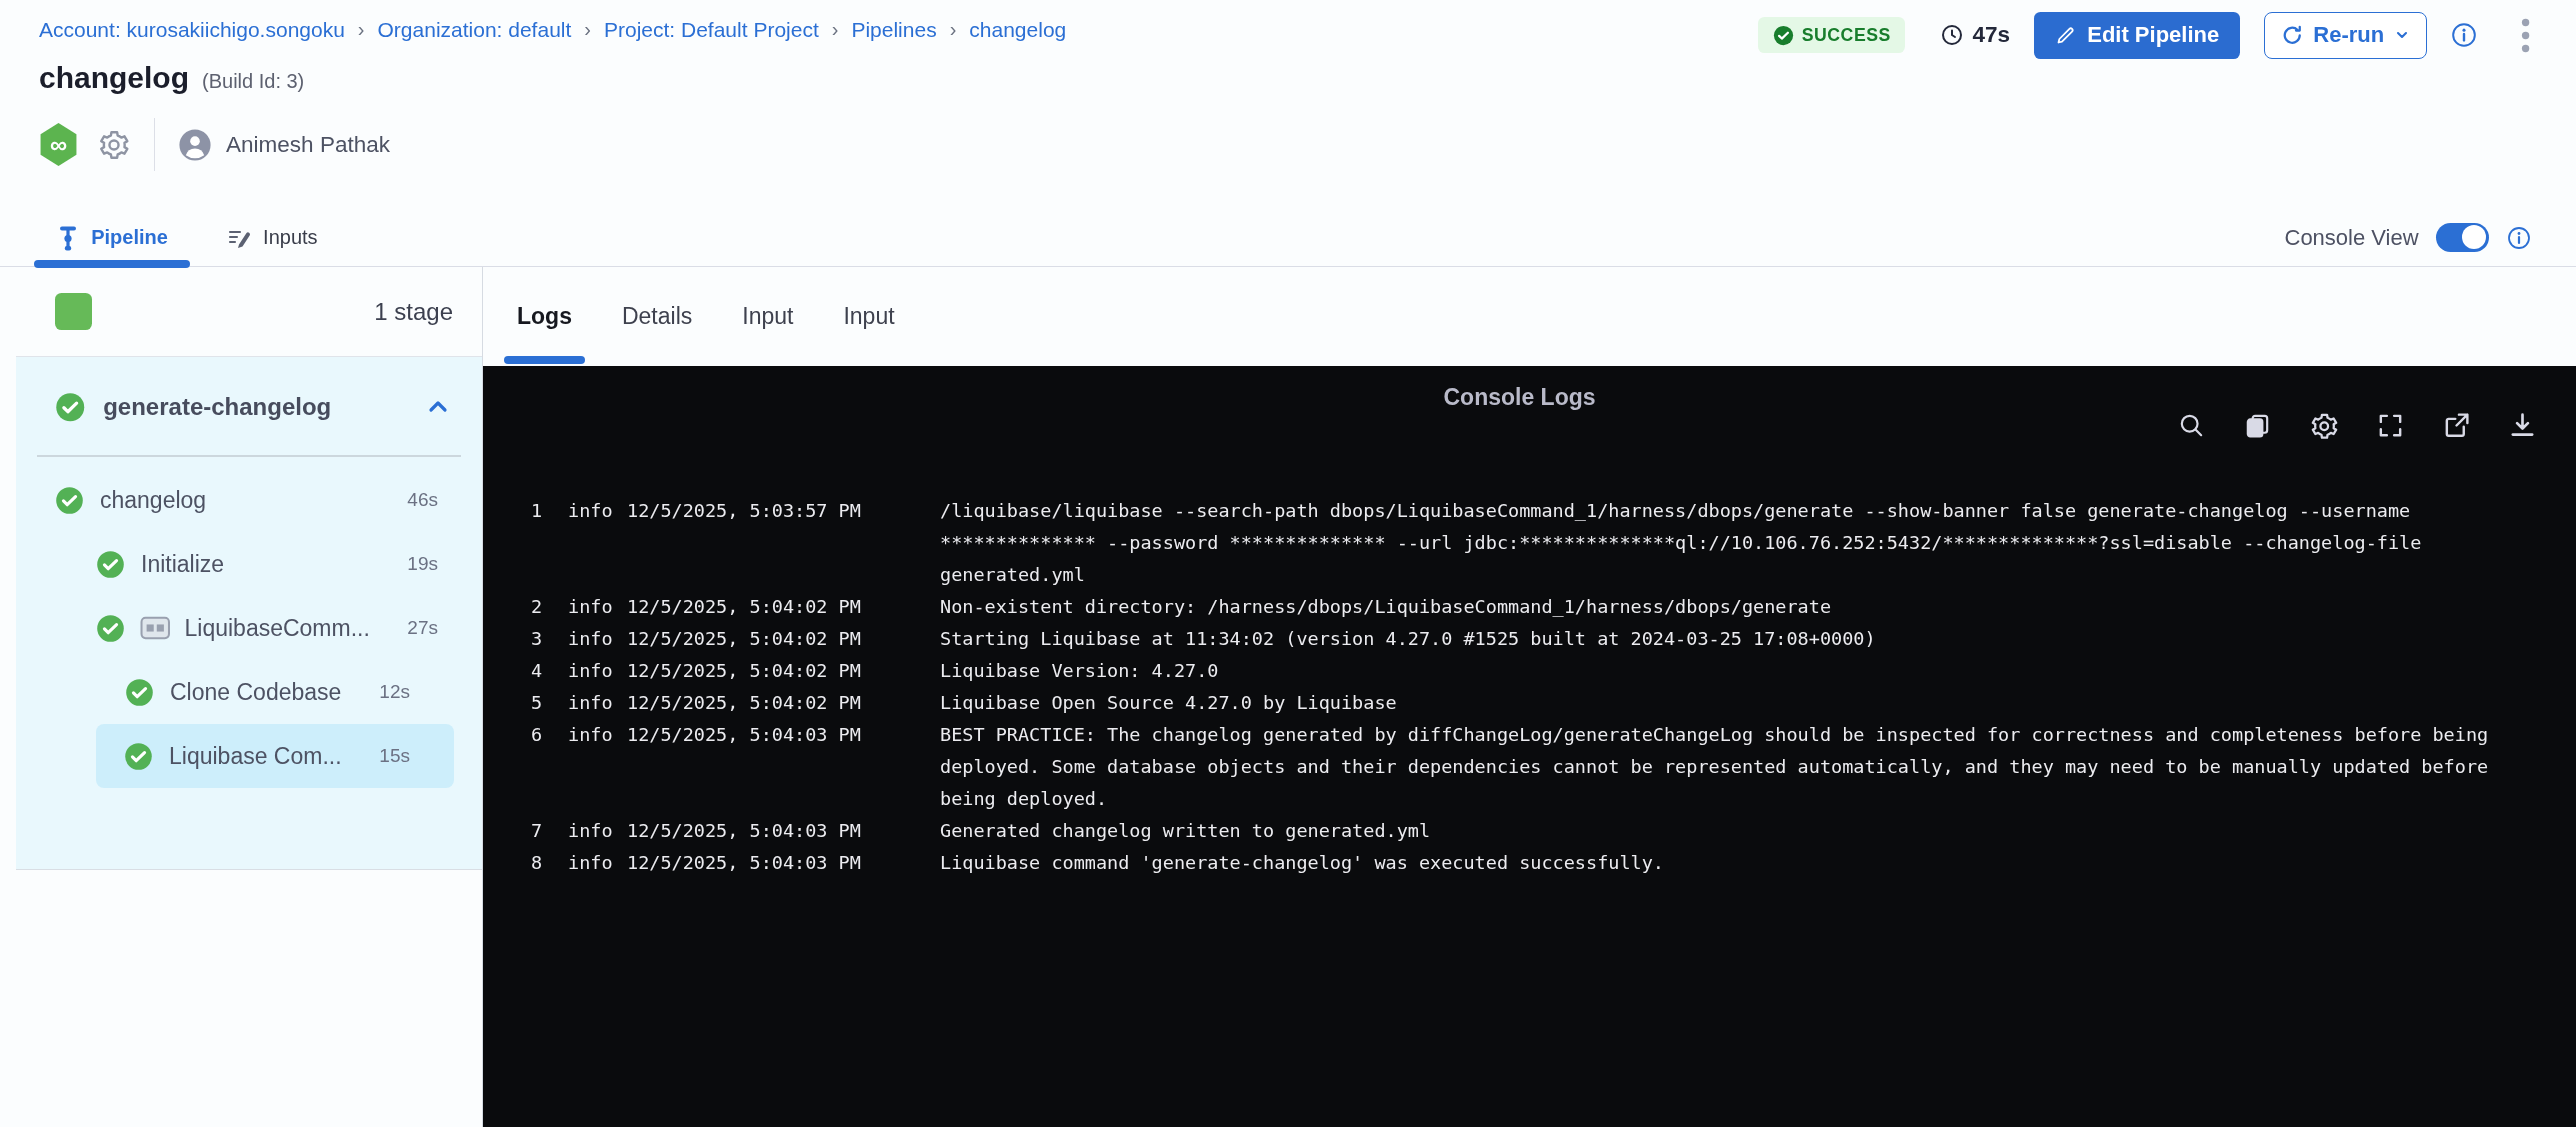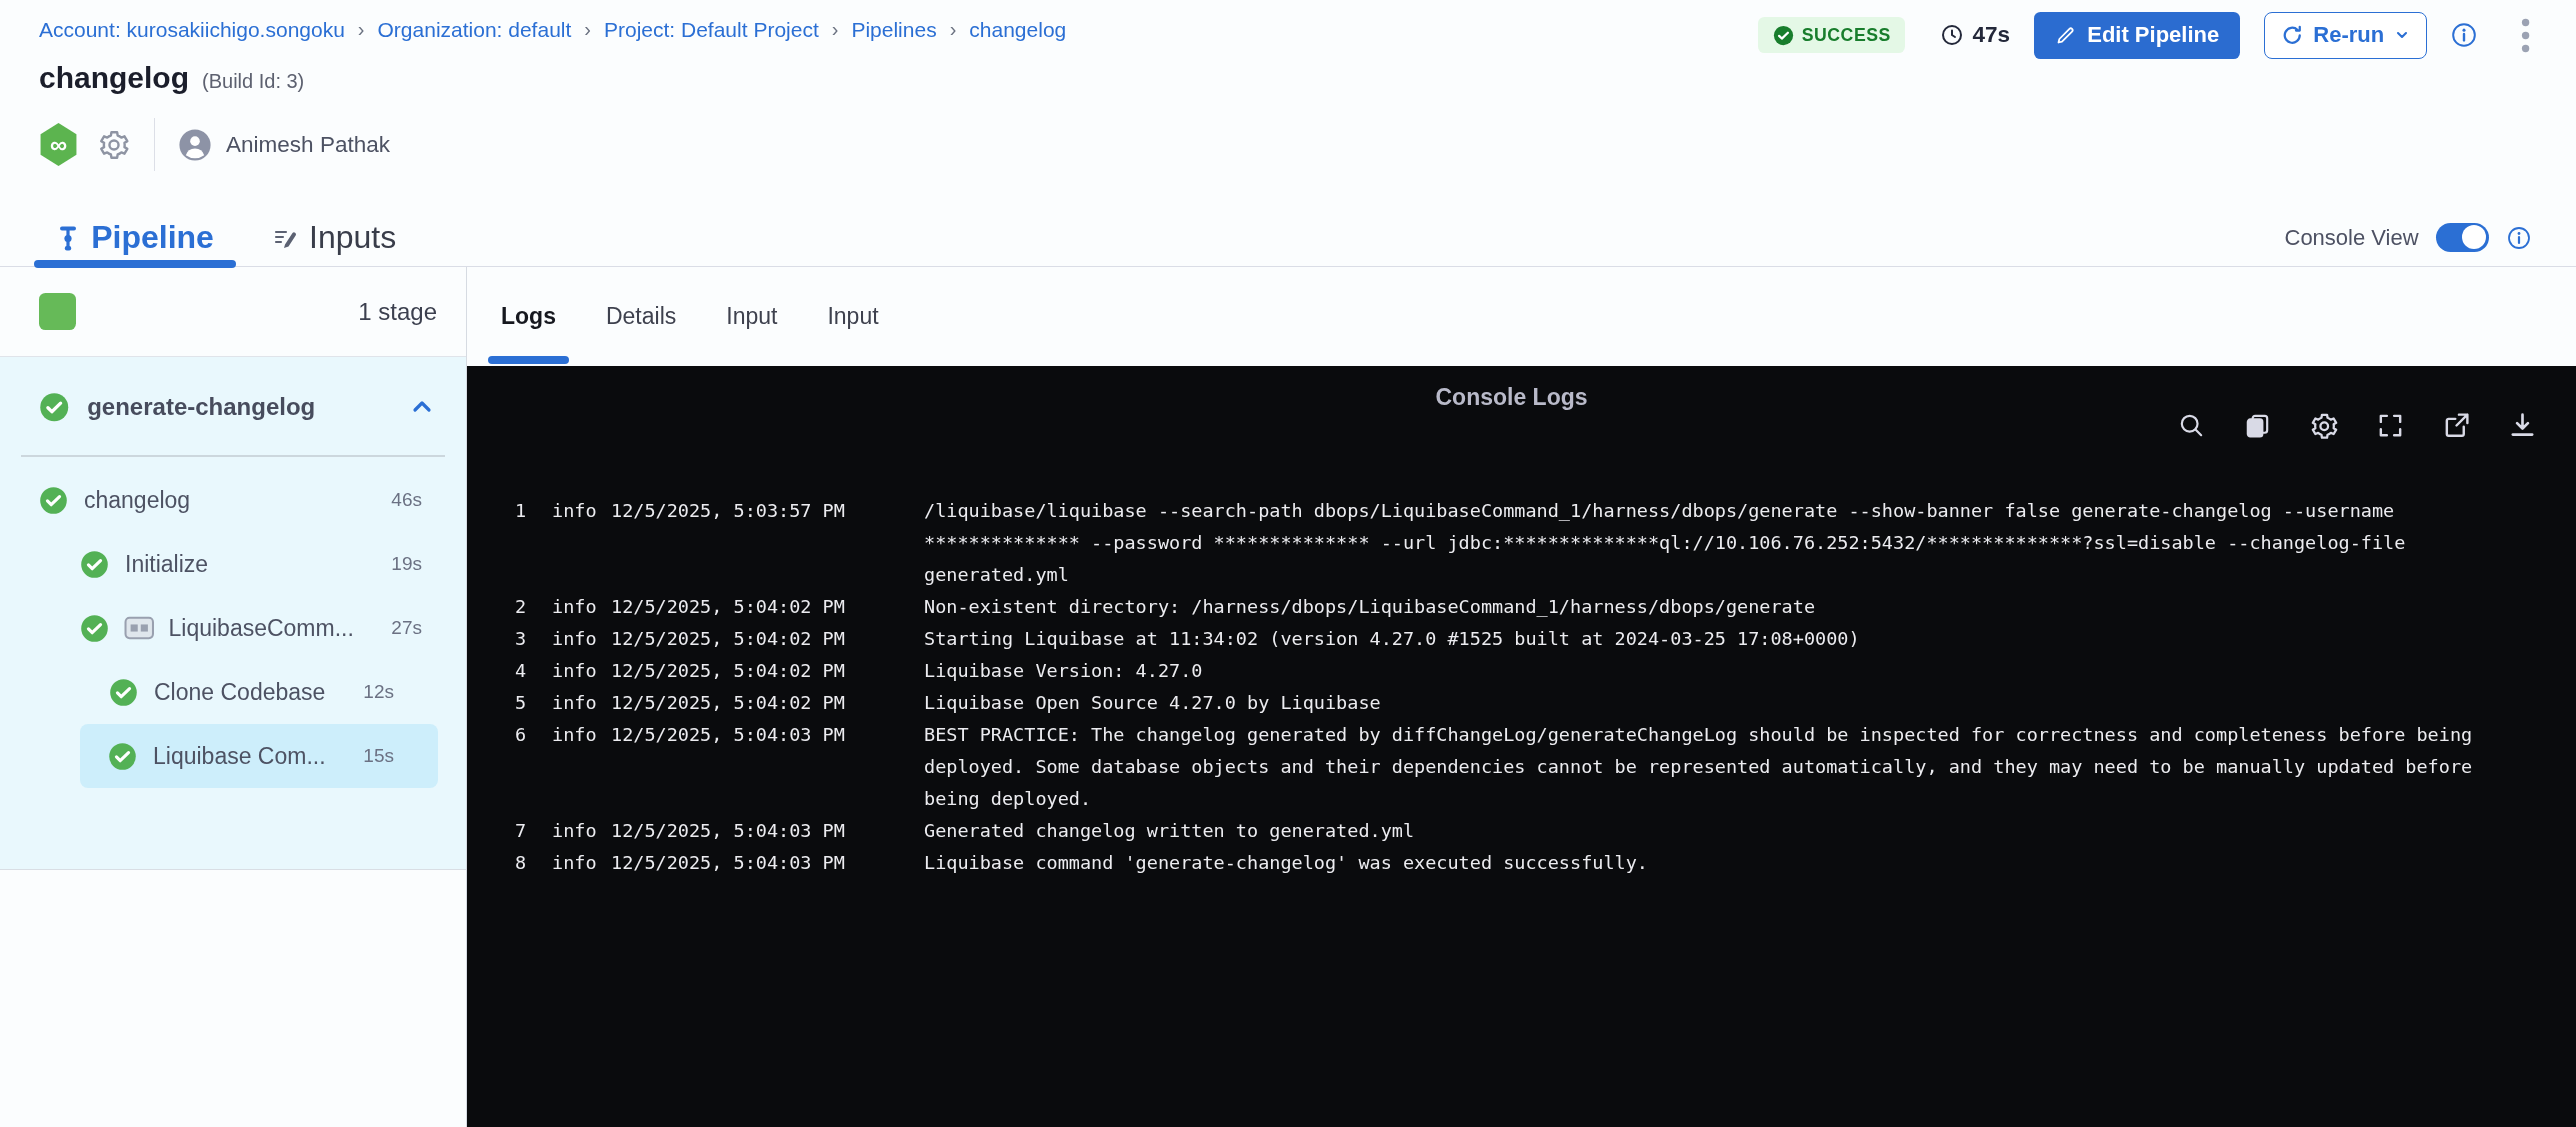--- a/index.html
+++ b/index.html
@@ -32,30 +32,30 @@
   .meta-row { position:absolute; left:39px; top:119px; display:flex; align-items:center; height:51px; }
   .ci-icon { width:39px; height:43px; background:#5cb44f; display:flex; align-items:center; justify-content:center;
              clip-path:polygon(50% 0%,96% 26%,96% 74%,50% 100%,4% 74%,4% 26%); color:#fff; font-size:24px; font-weight:bold; }
   .meta-gear { margin-left:19px; color:#8e94a3; }
   .meta-divider { width:1.6px; height:53px; background:#dcdfe7; margin:0 22.5px; }
   .user-name { margin-left:14.5px; font-size:22.5px; color:#4d5263; }
 
   
   .tabbar { position:relative; height:58px; border-bottom:1.6px solid #dadde6; display:flex; align-items:center;
             padding-left:56px; background:#fbfdfe; }
-  .tab { display:flex; align-items:center; gap:11.2px; font-size:32px; position:relative; height:100%; cursor:pointer; }
+  .tab { display:flex; align-items:center; gap:11.2px; font-size:20px; position:relative; height:100%; cursor:pointer; }
   .tab.pipeline { color:#2b6fd4; font-weight:bold; }
   .tab.pipeline::after { content:""; position:absolute; left:-22.5px; right:-22.5px; bottom:-1.6px; height:7.2px; border-radius:4.8px; background:#2b6fd4; }
   .tab.inputs { margin-left:58px; color:#393d4a; font-weight:500; }
   .view-toggle { position:absolute; right:45px; display:flex; align-items:center; gap:17.7px; font-size:22px; color:#4d5163; }
   .toggle { width:53px; height:29px; border-radius:14.5px; background:#2b6fd4; position:relative; cursor:pointer; }
   .toggle .knob { position:absolute; right:3.2px; top:2.4px; width:24px; height:24px; border-radius:50%; background:#fff; }
 
   
-  .content { display:flex; height:861px; }
+  .content { display:flex; height:861px;margin-left:16px; }
   .sidebar { width:467px; border-right:0.8px solid #d6dbe2; display:flex; flex-direction:column; background:#fbfdfe; }
   .stage-summary { height:90px; display:flex; align-items:center; padding:0 29px 0 39px; border-bottom:0.8px solid #e0e4ea; }
   .stage-square { width:37px; height:37px; border-radius:6.4px; background:#66ba58; }
   .stage-count { margin-left:auto; font-size:24px; color:#3c404f; }
   .stage-panel { background:#e9f8fd; }
   .stage-row { height:100px; display:flex; align-items:center; padding:0 32px 0 39px; position:relative; cursor:pointer; }
   .stage-row::after { content:""; position:absolute; left:21px; right:21px; bottom:0; height:1.6px; background:#ccd7dd; }
   .stage-name { margin-left:17.7px; font-size:24px; font-weight:600; color:#474c5d; }
   .chevron-up { margin-left:auto; color:#2b6fd4; }
   .tree { padding-top:11.2px; height:412px; }

